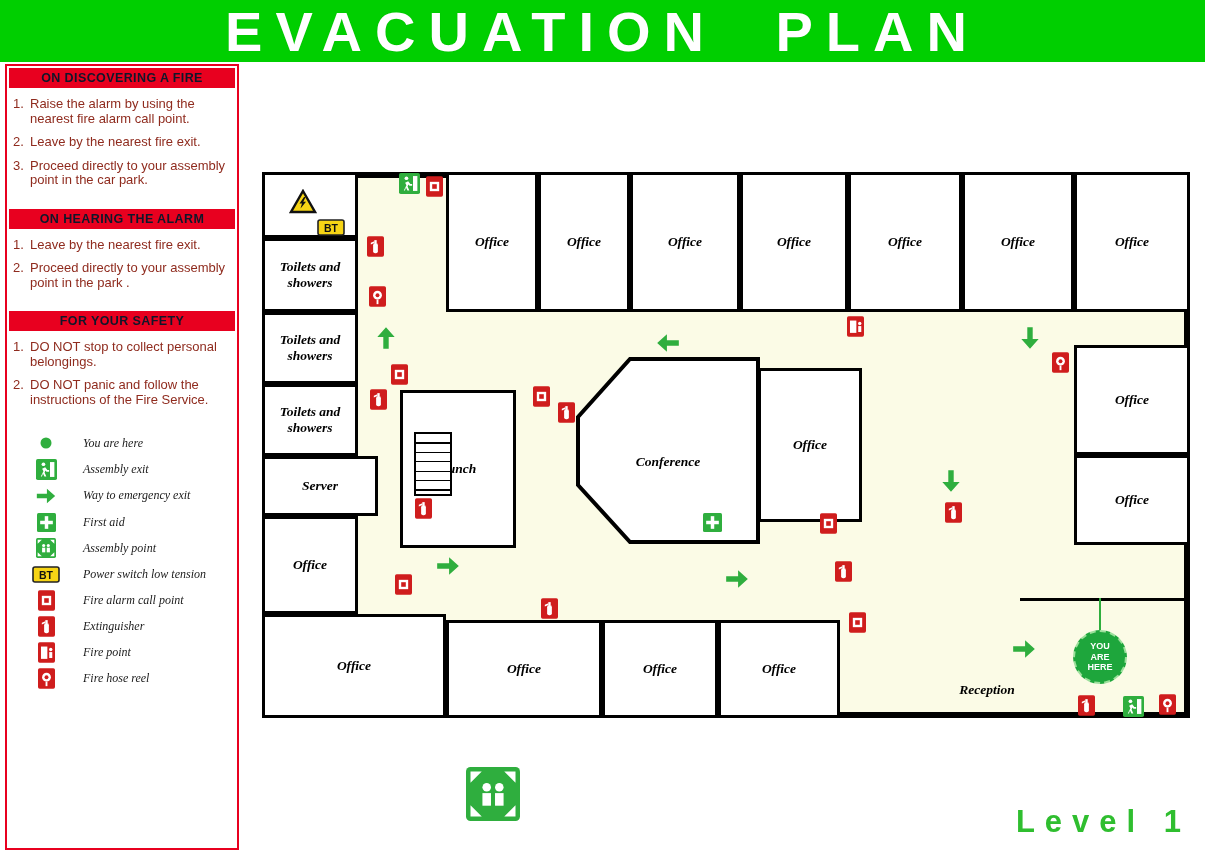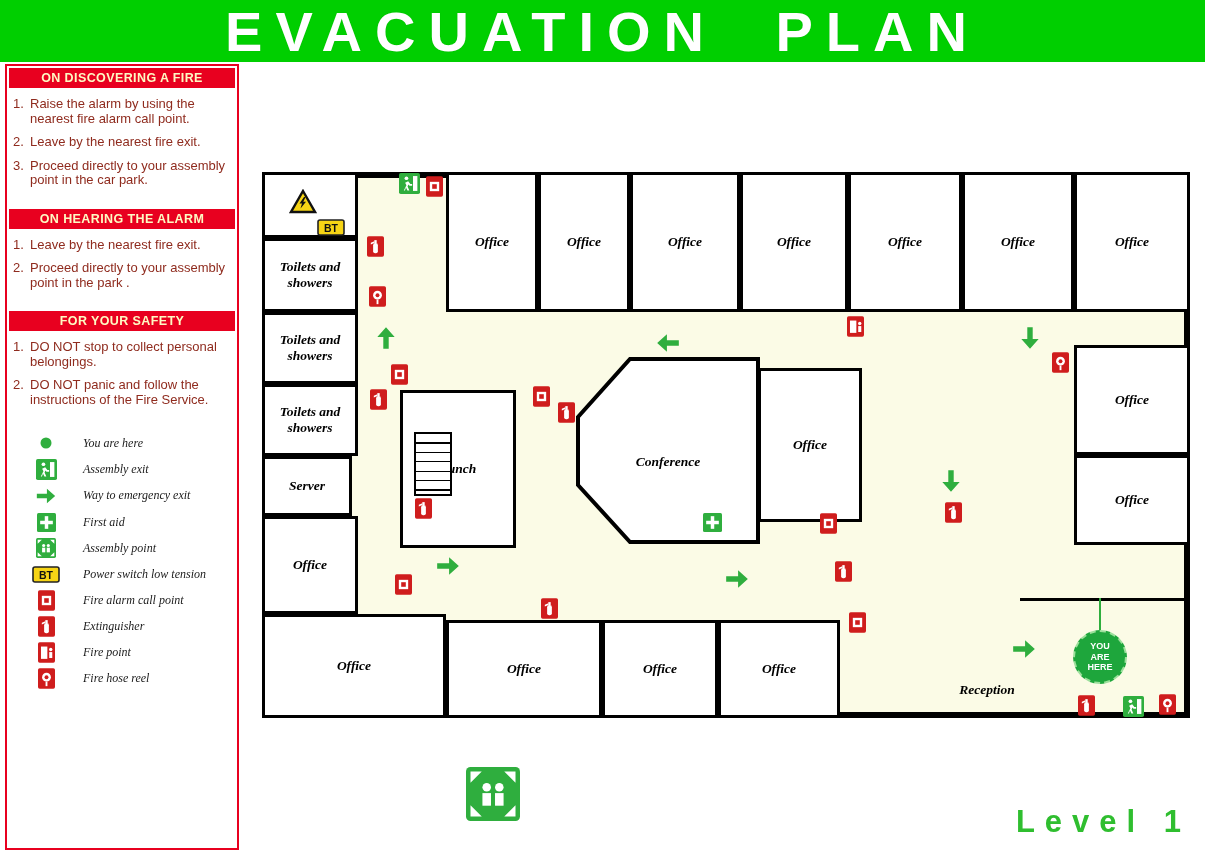--- a/index.html
+++ b/index.html
@@ -6,21 +6,21 @@
   .page{position:relative;width:1205px;height:853px;background:#fff;overflow:hidden;
         font-family:"Liberation Sans",sans-serif;}
   
   .banner{position:absolute;left:0;top:0;width:1205px;height:62px;background:#00cf00;
           display:flex;align-items:center;justify-content:center;}
   .banner h1{margin:0;color:#fff;font-size:56px;font-weight:bold;letter-spacing:13px;
              word-spacing:30px;text-shadow:0 0 1px #0a0;}
   
   .sidebar{position:absolute;left:5px;top:64px;width:234px;height:786px;background:#fff;
            border:2px solid #e8001f;box-sizing:border-box;display:flex;flex-direction:column;}
-  .panel-header{background:#e8001f;color:#fef9c3;font-weight:bold;font-size:12.5px;text-align:center;
+  .panel-header{background:#e8001f;color:#0f172a;font-weight:bold;font-size:12.5px;text-align:center;
                 padding:3px 0;margin:2px;letter-spacing:.4px;}
   .panel-items{padding:7px 4px 10px 6px;color:#8f2b1e;font-size:13px;}
   .panel-item{display:flex;margin-bottom:9px;line-height:1.12;}
   .panel-item .num{width:17px;flex:none;}
   .legend-items{padding:6px 2px 0 2px;}
   .legend-row{display:flex;align-items:center;margin-bottom:5px;min-height:21px;}
   .legend-icon{width:74px;display:flex;justify-content:center;flex:none;}
   .legend-icon span{display:block;}
   .legend-icon svg{display:block;width:100%;height:100%;}
   .legend-label{font-family:Liberation Serif, serif;font-style:italic;font-size:12px;
@@ -240,21 +240,21 @@
         <div class="room" style="left: 262px; top: 172px; width: 96px; height: 66px;"></div>
         <div class="room" style="left: 262px; top: 238px; width: 96px; height: 74px;">
           <span class="room-label" style="width: 62px;">Toilets and showers</span>
         </div>
         <div class="room" style="left: 262px; top: 312px; width: 96px; height: 72px;">
           <span class="room-label" style="width: 62px;">Toilets and showers</span>
         </div>
         <div class="room" style="left: 262px; top: 384px; width: 96px; height: 72px;">
           <span class="room-label" style="width: 62px;">Toilets and showers</span>
         </div>
-        <div class="room" style="left: 262px; top: 456px; width: 90px; height: 60px;">
+        <div class="room" style="left: 262px; top: 456px; width: 116px; height: 60px;">
           <span class="room-label">Server</span>
         </div>
         <div class="room" style="left: 262px; top: 516px; width: 96px; height: 98px;">
           <span class="room-label">Office</span>
         </div>
         <div class="room" style="left: 262px; top: 614px; width: 184px; height: 104px;">
           <span class="room-label">Office</span>
         </div>
         <div class="room" style="left: 446px; top: 172px; width: 92px; height: 140px;">
           <span class="room-label">Office</span>

